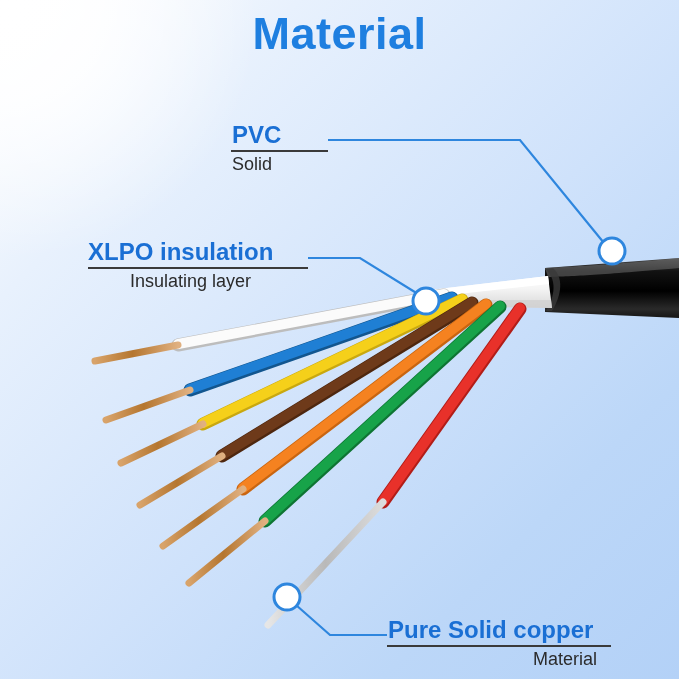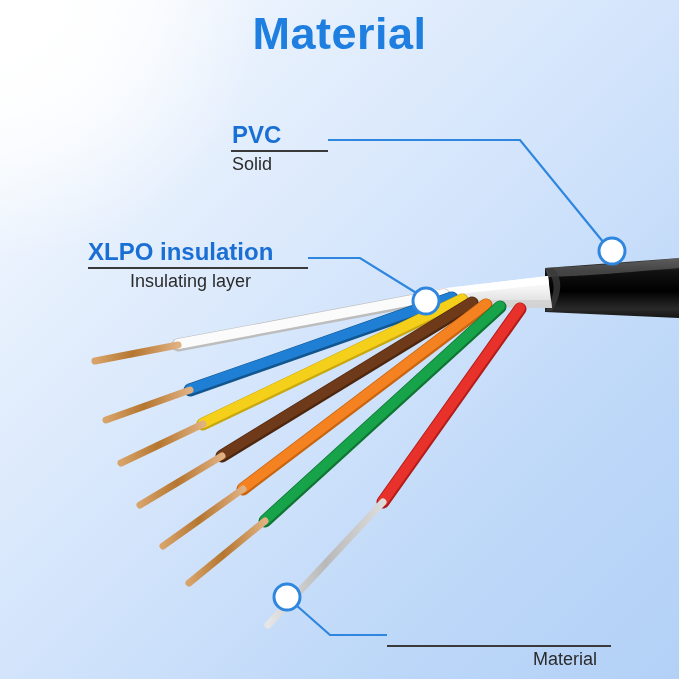--- a/index.html
+++ b/index.html
@@ -167,16 +167,17 @@
   <div class="lbl title">Material</div>
 
   <div class="lbl hdr" id="pvc-hdr">PVC</div>
   <div class="rule" id="pvc-rule"></div>
   <div class="lbl sub" id="pvc-sub">Solid</div>
 
   <div class="lbl hdr" id="xlpo-hdr">XLPO insulation</div>
   <div class="rule" id="xlpo-rule"></div>
   <div class="lbl sub" id="xlpo-sub">Insulating layer</div>
 
+  <div class="lbl hdr" id="cu-hdr">Pure Solid copper</div>
   <div class="rule" id="cu-rule"></div>
   <div class="lbl sub" id="cu-sub">Material</div>
 
 </div>
 
 </body></html>

